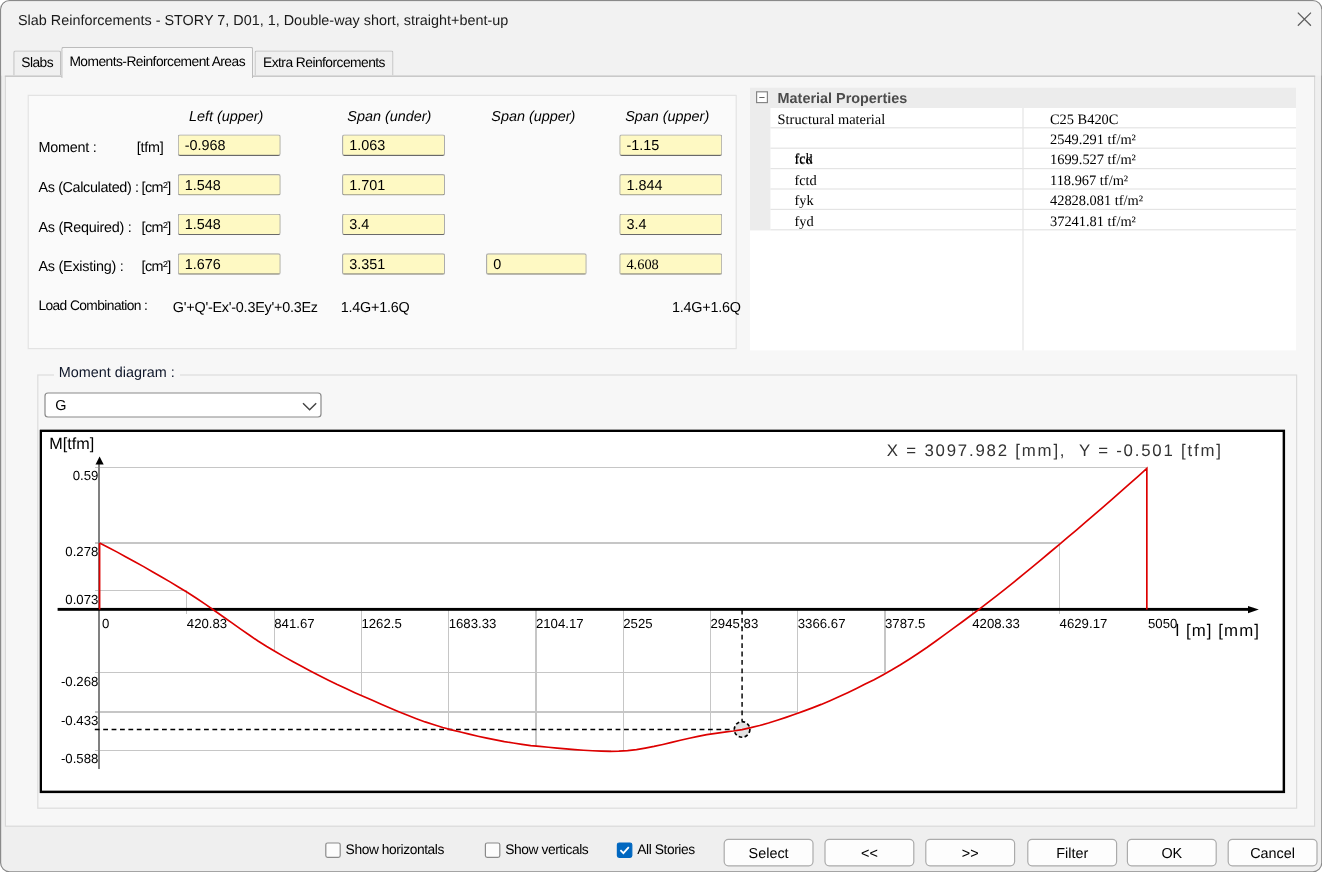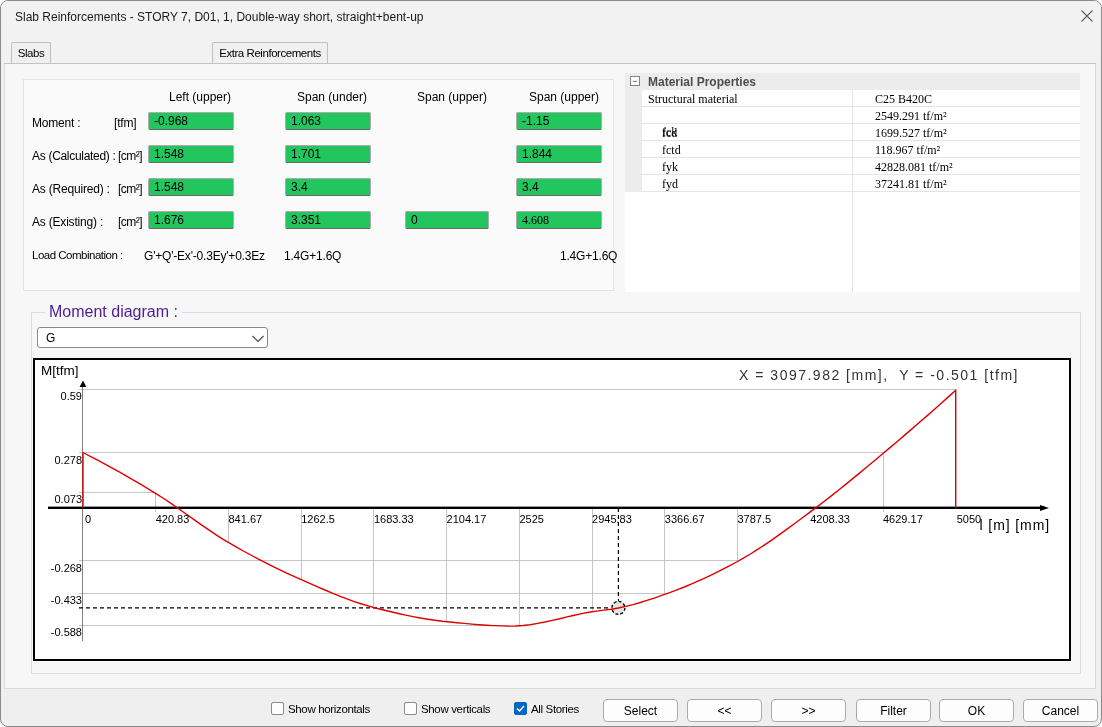--- a/index.html
+++ b/index.html
@@ -10,51 +10,52 @@
 
 #titlebar { left:0; top:0; width:1102px; height:62px; background:#f2f2f2; }
 #title { left:14px; top:9px; font-size:12px; color:#1a1a1a; }
 
 .tab { top:41px; height:21px; background:#f0f0f0; border:1px solid #bfbfbf; border-bottom:none; font-size:11.5px; letter-spacing:-0.45px; color:#000; text-align:center; padding-top:4px; white-space:nowrap; border-radius:2px 2px 0 0; }
 .tabsel { top:38px; height:26px; background:#f7f7f7; border:1px solid #bcbcbc; border-bottom:none; z-index:3; padding-top:6px; }
 #page { left:3px; top:62px; width:1092px; height:626px; background:#f7f7f7; border:1px solid #d9d9d9; z-index:0;}
 #pagetop { left:3px; top:62px; width:1092px; height:1px; background:#c4c4c4; z-index:1;}
 
 #lpanel { left:22px; top:78px; width:591px; height:212px; background:#fafafa; border:1px solid #e3e3e3; }
-.hdr { top:89px; height:15px; font-size:12px; color:#000; text-align:right; }
-.fld { width:86px; height:18px; background:#22c55e; border:1px solid #acacac; border-bottom-color:#696969; border-radius:2px; font-size:12px; color:#000; padding:1px 0 0 5px; }
+.hdr { top:89px; height:15px; font-size:12px; color:#000; text-align:center;font-style:italic; }
+.fld { width:86px; height:18px; background:#fef9c3; border:1px solid #acacac; border-bottom-color:#696969; border-radius:2px; font-size:12px; color:#000; padding:1px 0 0 5px; }
 .rlbl { font-size:12px; color:#000; white-space:nowrap; letter-spacing:-0.2px; }
 
 #pgrid { left:624px; top:72px; width:455px; height:219px; background:#fff; }
 #pghdr { left:0; top:0; width:455px; height:17px; background:#ececec; }
 #pggutter { left:0; top:17px; width:17px; height:102px; background:#ececec; }
 .pgrow { left:17px; width:438px; height:17px; border-bottom:1px solid #e4e4e4; }
 #pgdiv { left:227px; top:17px; width:1px; height:202px; background:#e4e4e4; }
 .pgl { font-size:12px; color:#000; white-space:nowrap;font-family:Liberation Serif, serif; }
 
 #gbox { left:30px; top:311px; width:1050px; height:362px; border:1px solid #dcdcdc; }
-#gboxlbl { left:44px; top:302px; font-size:16px; color:#4c1d95; background:#f7f7f7; padding:0 4px; }
+#gboxlbl { left:44px; top:302px; font-size:12px; color:#0f172a; background:#f7f7f7; padding:0 4px; }
 
 #combo { left:36px; top:326px; width:231px; height:21px; background:#fff; border:1px solid #8a8a8a; border-radius:3px; }
 #combo span { position:absolute; left:8px; top:3px; font-size:12px; color:#000; }
 
 .cb { top:701px; width:13px; height:13px; border:1px solid #8a8a8a; border-radius:2px; background:#fcfcfc; }
 .cbl { top:702px; font-size:11.5px; letter-spacing:-0.35px; color:#000; white-space:nowrap; }
 .btn { top:698px; width:75px; height:23px; background:#fdfdfd; border:1px solid #ababab; border-radius:4px; font-size:12px; color:#000; text-align:center; padding-top:4px; }
 </style>
 </head>
 <body>
 <div id="dlg">
   <div class="abs" id="titlebar"></div>
   <div class="abs" id="title">Slab Reinforcements - STORY 7, D01, 1, Double-way short, straight+bent-up</div>
   <svg class="abs" style="left:1080px; top:9px;" width="12" height="12" viewBox="0 0 12 12">
       <path d="M0.5 0.5 L11.5 11.5 M11.5 0.5 L0.5 11.5" stroke="#5f5f5f" stroke-width="1.1" fill="none"></path>
     </svg>
 
   <div class="abs tab" style="left:10px; width:40px;">Slabs</div>
+  <div class="abs tab tabsel" style="left:50px; width:160px;">Moments-Reinforcement Areas</div>
   <div class="abs tab" style="left:211px; width:116px;">Extra Reinforcements</div>
   <div class="abs" id="page"></div>
   <div class="abs" id="pagetop"></div>
 
   <div class="abs" id="lpanel"></div>
   <div class="abs hdr" style="left:145px; width:85px;">Left (upper)</div>
   <div class="abs hdr" style="left:281px; width:85px;">Span (under)</div>
   <div class="abs hdr" style="left:401px; width:85px;">Span (upper)</div>
   <div class="abs hdr" style="left:512px; width:86px;">Span (upper)</div>
 

